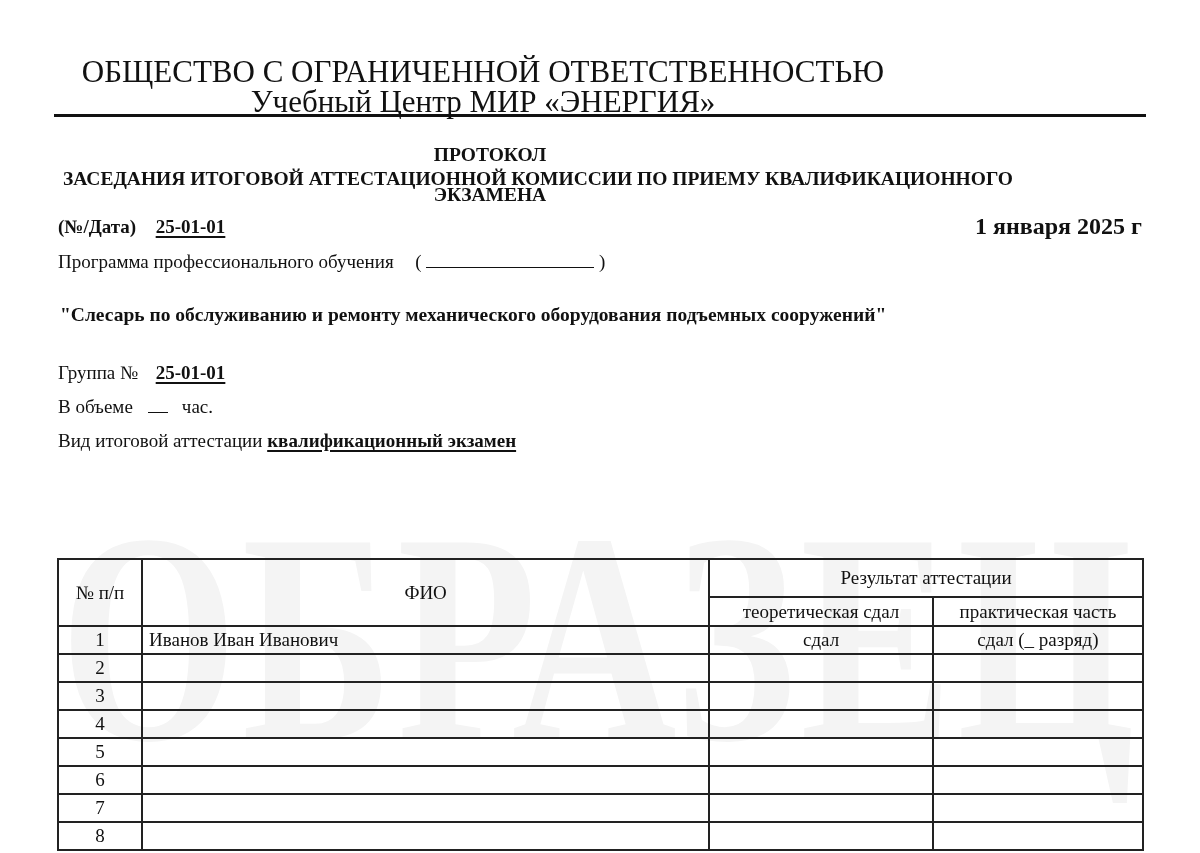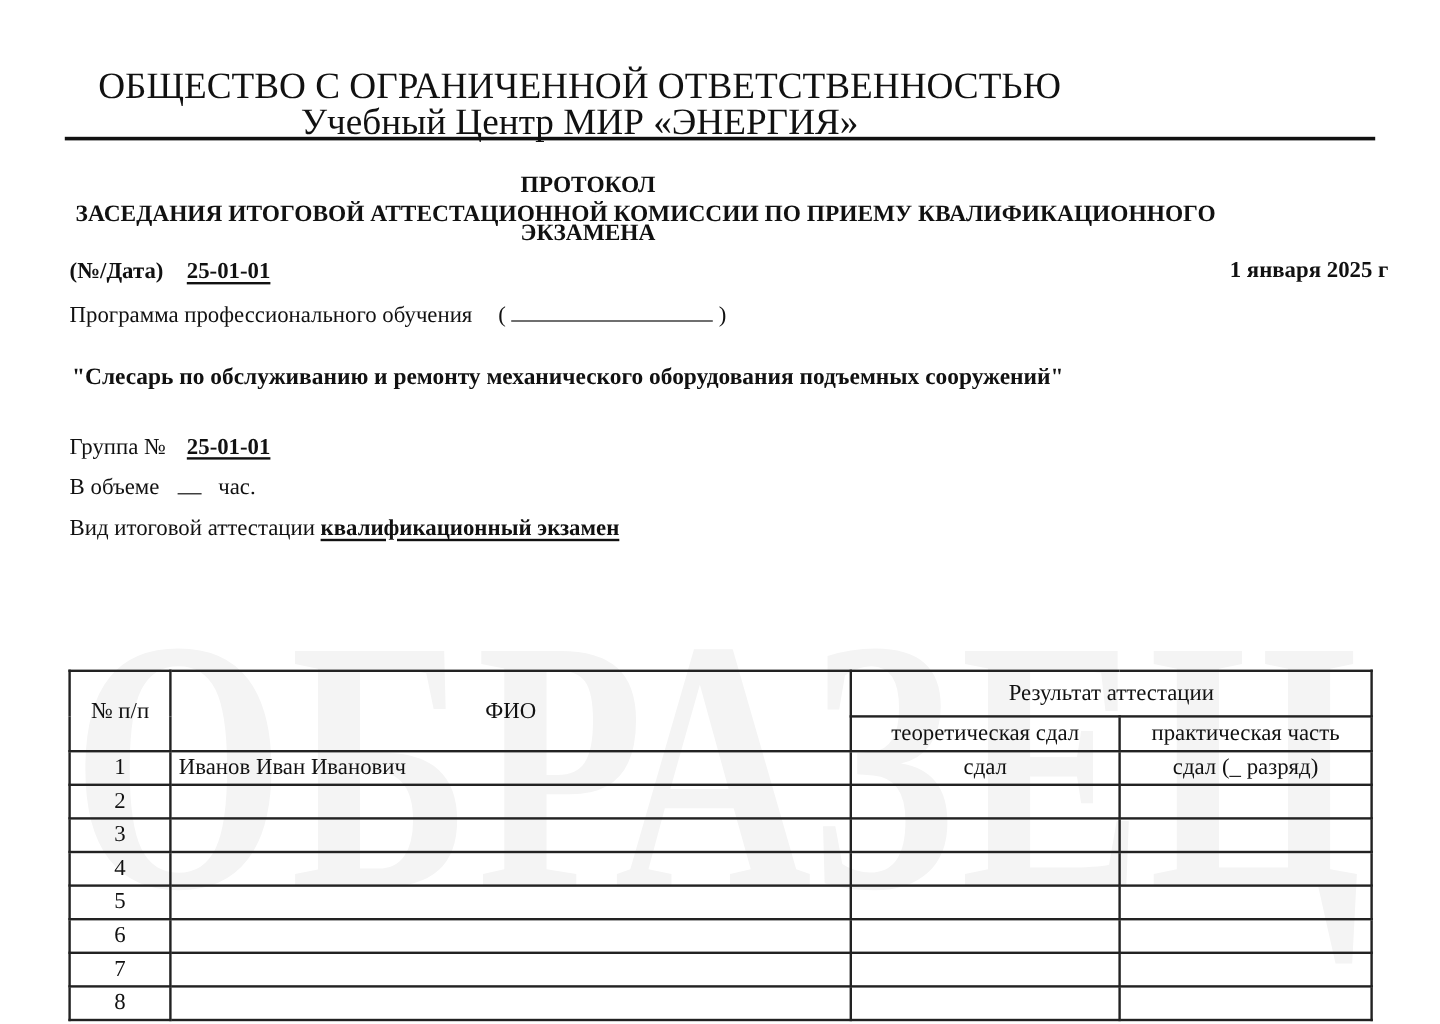--- a/index.html
+++ b/index.html
@@ -70,23 +70,23 @@
       left: 58px;
       font-size: 19px;
       line-height: 24px;
       z-index: 1;
       white-space: nowrap;
     }
     .bold { font-weight: bold; }
     .ul { text-decoration: underline; text-decoration-thickness: 2px; text-underline-offset: 3px; }
     .date-right {
       position: absolute;
-      right: 43px;
+      right: 58px;
       top: 214px;
-      font-size: 19px;
+      font-size: 24px;
       font-weight: bold;
       line-height: 24px;
       z-index: 1;
       font-family: Liberation Serif, serif;
     }
     .l-num { top: 215px; }
     .l-prog { top: 249px; }
     .l-spec { top: 303px; font-size: 19.5px; left: 60px; }
     .l-group { top: 361px; }
     .l-vol { top: 395px; }

